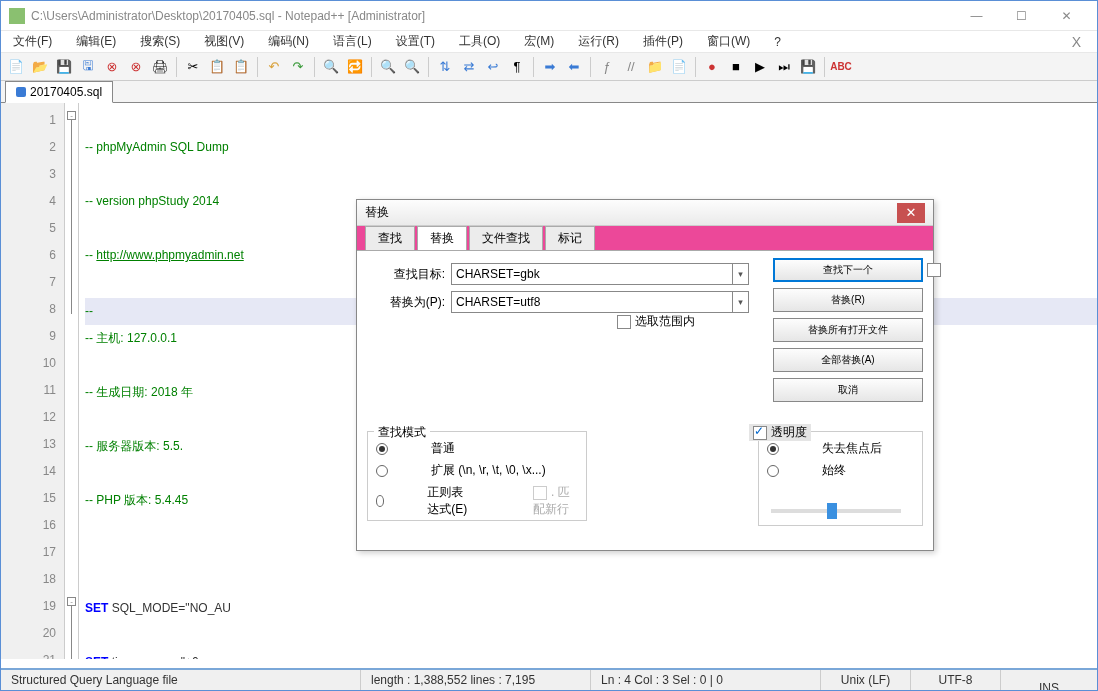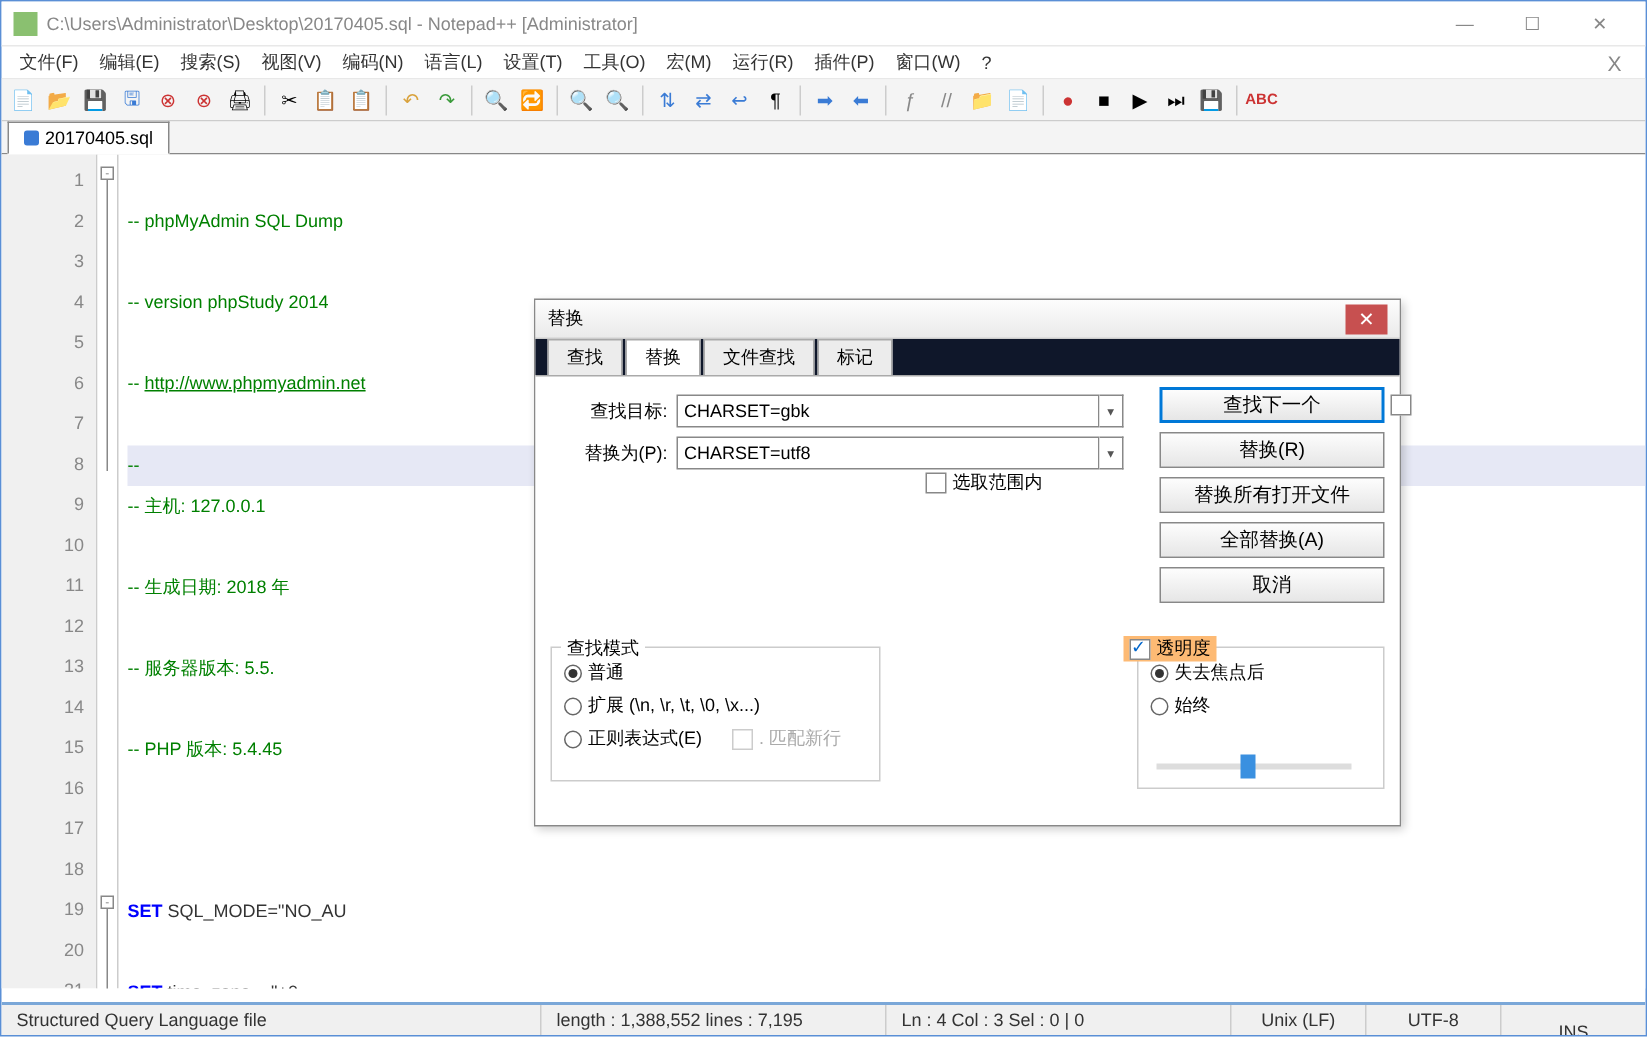--- a/index.html
+++ b/index.html
@@ -2,21 +2,21 @@
 <html><head>
 <meta charset="utf-8">
 <style>
 * { margin:0; padding:0; box-sizing:border-box; font-family:"Microsoft YaHei","Segoe UI",Tahoma,sans-serif; font-size:12px; }
 body { background:#fff; width:1098px; height:691px; overflow:hidden; border:1px solid #5a8fd6; position:relative; }
 .titlebar { height:30px; background:#fff; display:flex; align-items:center; padding:0 8px; color:#888; border-bottom:1px solid #e8e8e8; }
 .titlebar .icon { width:16px; height:16px; background:#8ac070; margin-right:6px; display:inline-block; }
 .titlebar .title { flex:1; font-size:12px; }
 .winbtns { display:flex; gap:0; }
 .winbtn { width:45px; height:28px; display:flex; align-items:center; justify-content:center; color:#888; cursor:pointer; }
-.menubar { height:22px; display:flex; align-items:center; padding:0 6px; gap:2px; border-bottom:1px solid #e8e8e8; }
+.menubar { height:22px; display:flex; align-items:center; padding:0 6px; gap:12px; border-bottom:1px solid #e8e8e8; }
 .menuitem { padding:2px 6px; cursor:pointer; color:#333; }
 .menubar .x { margin-left:auto; padding:0 10px; color:#888; cursor:pointer; font-size:14px; }
 .toolbar { height:28px; display:flex; align-items:center; padding:2px 4px; gap:2px; border-bottom:1px solid #ccc; background:#f4f4f4; }
 .tbtn { width:22px; height:22px; display:flex; align-items:center; justify-content:center; cursor:pointer; border:1px solid transparent; font-size:13px; }
 .tsep { width:1px; height:20px; background:#ccc; margin:0 3px; }
 .tabbar { height:22px; display:flex; align-items:flex-end; background:#f4f4f4; border-bottom:1px solid #888; padding-left:4px; }
 .filetab { padding:3px 10px; background:#fff; border:1px solid #888; border-bottom:1px solid #fff; font-family:"Courier New",monospace; font-size:11px; display:flex; align-items:center; gap:4px; position:relative; top:1px; }
 .filetab .dot { width:10px; height:10px; background:#3a7bd5; border-radius:2px; display:inline-block; }
 .editor { display:flex; height:556px; overflow:hidden; background:#fff; position:relative; }
 .gutter { width:64px; text-align:right; padding:4px 8px 0 0; background:#f0f0f0; color:#888; font-family:Consolas,"Courier New",monospace; font-size:20px; border-right:1px solid #ccc; }
@@ -36,41 +36,41 @@
 .sb-type { width:360px; }
 .sb-len { width:230px; }
 .sb-pos { width:230px; }
 .sb-eol { width:90px; text-align:right; justify-content:center; }
 .sb-enc { width:90px; text-align:center; justify-content:center; }
 .sb-ins { flex:1; text-align:left; justify-content:center;margin-top:16px; }
 
 .dialog { position:absolute; top:198px; left:355px; width:578px; height:352px; background:#f4f4f4; border:1px solid #888; box-shadow:2px 2px 6px rgba(0,0,0,.2); }
 .dlg-title { height:26px; background:linear-gradient(#fdfdfd,#eaeaea); border-bottom:1px solid #ccc; display:flex; align-items:center; padding:0 8px; font-size:12px; }
 .dlg-close { margin-left:auto; width:28px; height:20px; background:#c75050; color:#fff; display:flex; align-items:center; justify-content:center; cursor:pointer; font-size:13px; }
-.dlg-tabs { height:24px; display:flex; align-items:flex-end; padding-left:8px; background:#0f172a; }
+.dlg-tabs { height:24px; display:flex; align-items:flex-end; padding-left:8px; background:#ec4899; }
 .dlg-tab { padding:3px 12px; border:1px solid #aaa; background:#ececec; margin-right:2px; cursor:pointer; font-size:12px; position:relative; top:1px; }
 .dlg-tab.active { background:#fff; border-bottom:1px solid #fff; }
 .dlg-body { padding:12px 10px 10px 10px; background:#fff; border-top:1px solid #aaa; height:300px; position:relative; }
 .row { display:flex; align-items:center; margin-bottom:6px; }
 .row label { width:78px; text-align:right; margin-right:6px; font-size:12px; }
 .row input[type=text] { width:282px; height:22px; border:1px solid #888; padding:0 4px; font-size:12px; }
 .row .dd { width:16px; height:22px; border:1px solid #888; border-left:none; display:flex; align-items:center; justify-content:center; cursor:pointer; font-size:9px; color:#555; background:#fff; }
 .btncol { position:absolute; top:12px; right:10px; width:150px; display:flex; flex-direction:column; gap:6px; }
-.dbtn { height:24px; border:1px solid #888; background:linear-gradient(#fdfdfd,#e6e6e6); cursor:pointer; font-size:13px; display:flex; align-items:center; justify-content:center; }
+.dbtn { height:24px; border:1px solid #888; background:linear-gradient(#fdfdfd,#e6e6e6); cursor:pointer; font-size:10px; display:flex; align-items:center; justify-content:center; }
 .dbtn.primary { border:2px solid #0078d7; }
 .tickbox { width:14px; height:14px; border:1px solid #888; display:inline-block; vertical-align:middle; margin-right:4px; background:#fff; position:relative; }
 .tickbox.checked::after { content:"✓"; position:absolute; top:-3px; left:0; font-size:12px; color:#0066cc; }
 .chk-ext { position:absolute; top:12px; right:-26px; }
 .opts { position:absolute; top:92px; left:10px; font-size:12px; }
 .opts div { margin-bottom:4px; display:flex; align-items:center; }
 .group { position:absolute; border:1px solid #ccc; padding:8px; font-size:12px; }
 .group .gtitle { position:absolute; top:-8px; left:6px; background:#fff; padding:0 4px; }
 .radio { width:12px; height:12px; border:1px solid #666; border-radius:50%; display:inline-block; vertical-align:middle; margin-right:4px; position:relative; background:#fff; }
 .radio.on::after { content:""; position:absolute; top:2px; left:2px; width:6px; height:6px; background:#333; border-radius:50%; }
-.grpline { margin-bottom:5px; display:flex; align-items:center; }
+.grpline { margin-bottom:5px; display:flex; align-items:center;gap:39px; }
 .scope { position:absolute; top:62px; left:260px; display:flex; align-items:center; font-size:12px; }
 .slider { position:absolute; width:130px; height:4px; background:#ddd; }
 .slider .thumb { position:absolute; width:10px; height:16px; background:#3a90e0; top:-6px; }
 </style>
 </head>
 <body>
 
 <div class="titlebar">
   <span class="icon"></span>
   <span class="title">C:\Users\Administrator\Desktop\20170405.sql - Notepad++ [Administrator]</span>
@@ -262,21 +262,21 @@
           <span>扩展 (\n, \r, \t, \0, \x...)</span>
         </div>
       <div class="grpline">
           <span class="radio"></span>
           <span>正则表达式(E)</span>
         <span style="margin-left:20px;color:#aaa"><span class="tickbox" style="border-color:#ccc"></span><span>. 匹配新行</span></span>
       </div>
     </div>
 
     <div class="group" style="top:180px; right:10px; width:165px; height:95px;">
-      <span class="gtitle" style="left:-10px;background:#fdba74"><span class="tickbox checked"></span><span>透明度</span></span>
+      <span class="gtitle" style="left:-10px;background:#e5e5e5"><span class="tickbox checked"></span><span>透明度</span></span>
       <div class="grpline">
           <span class="radio on"></span>
           <span>失去焦点后</span>
         </div>
       <div class="grpline">
           <span class="radio"></span>
           <span>始终</span>
         </div>
       <div class="slider" style="bottom:12px; left:12px;">
         <div class="thumb" style="left:56px"></div>

